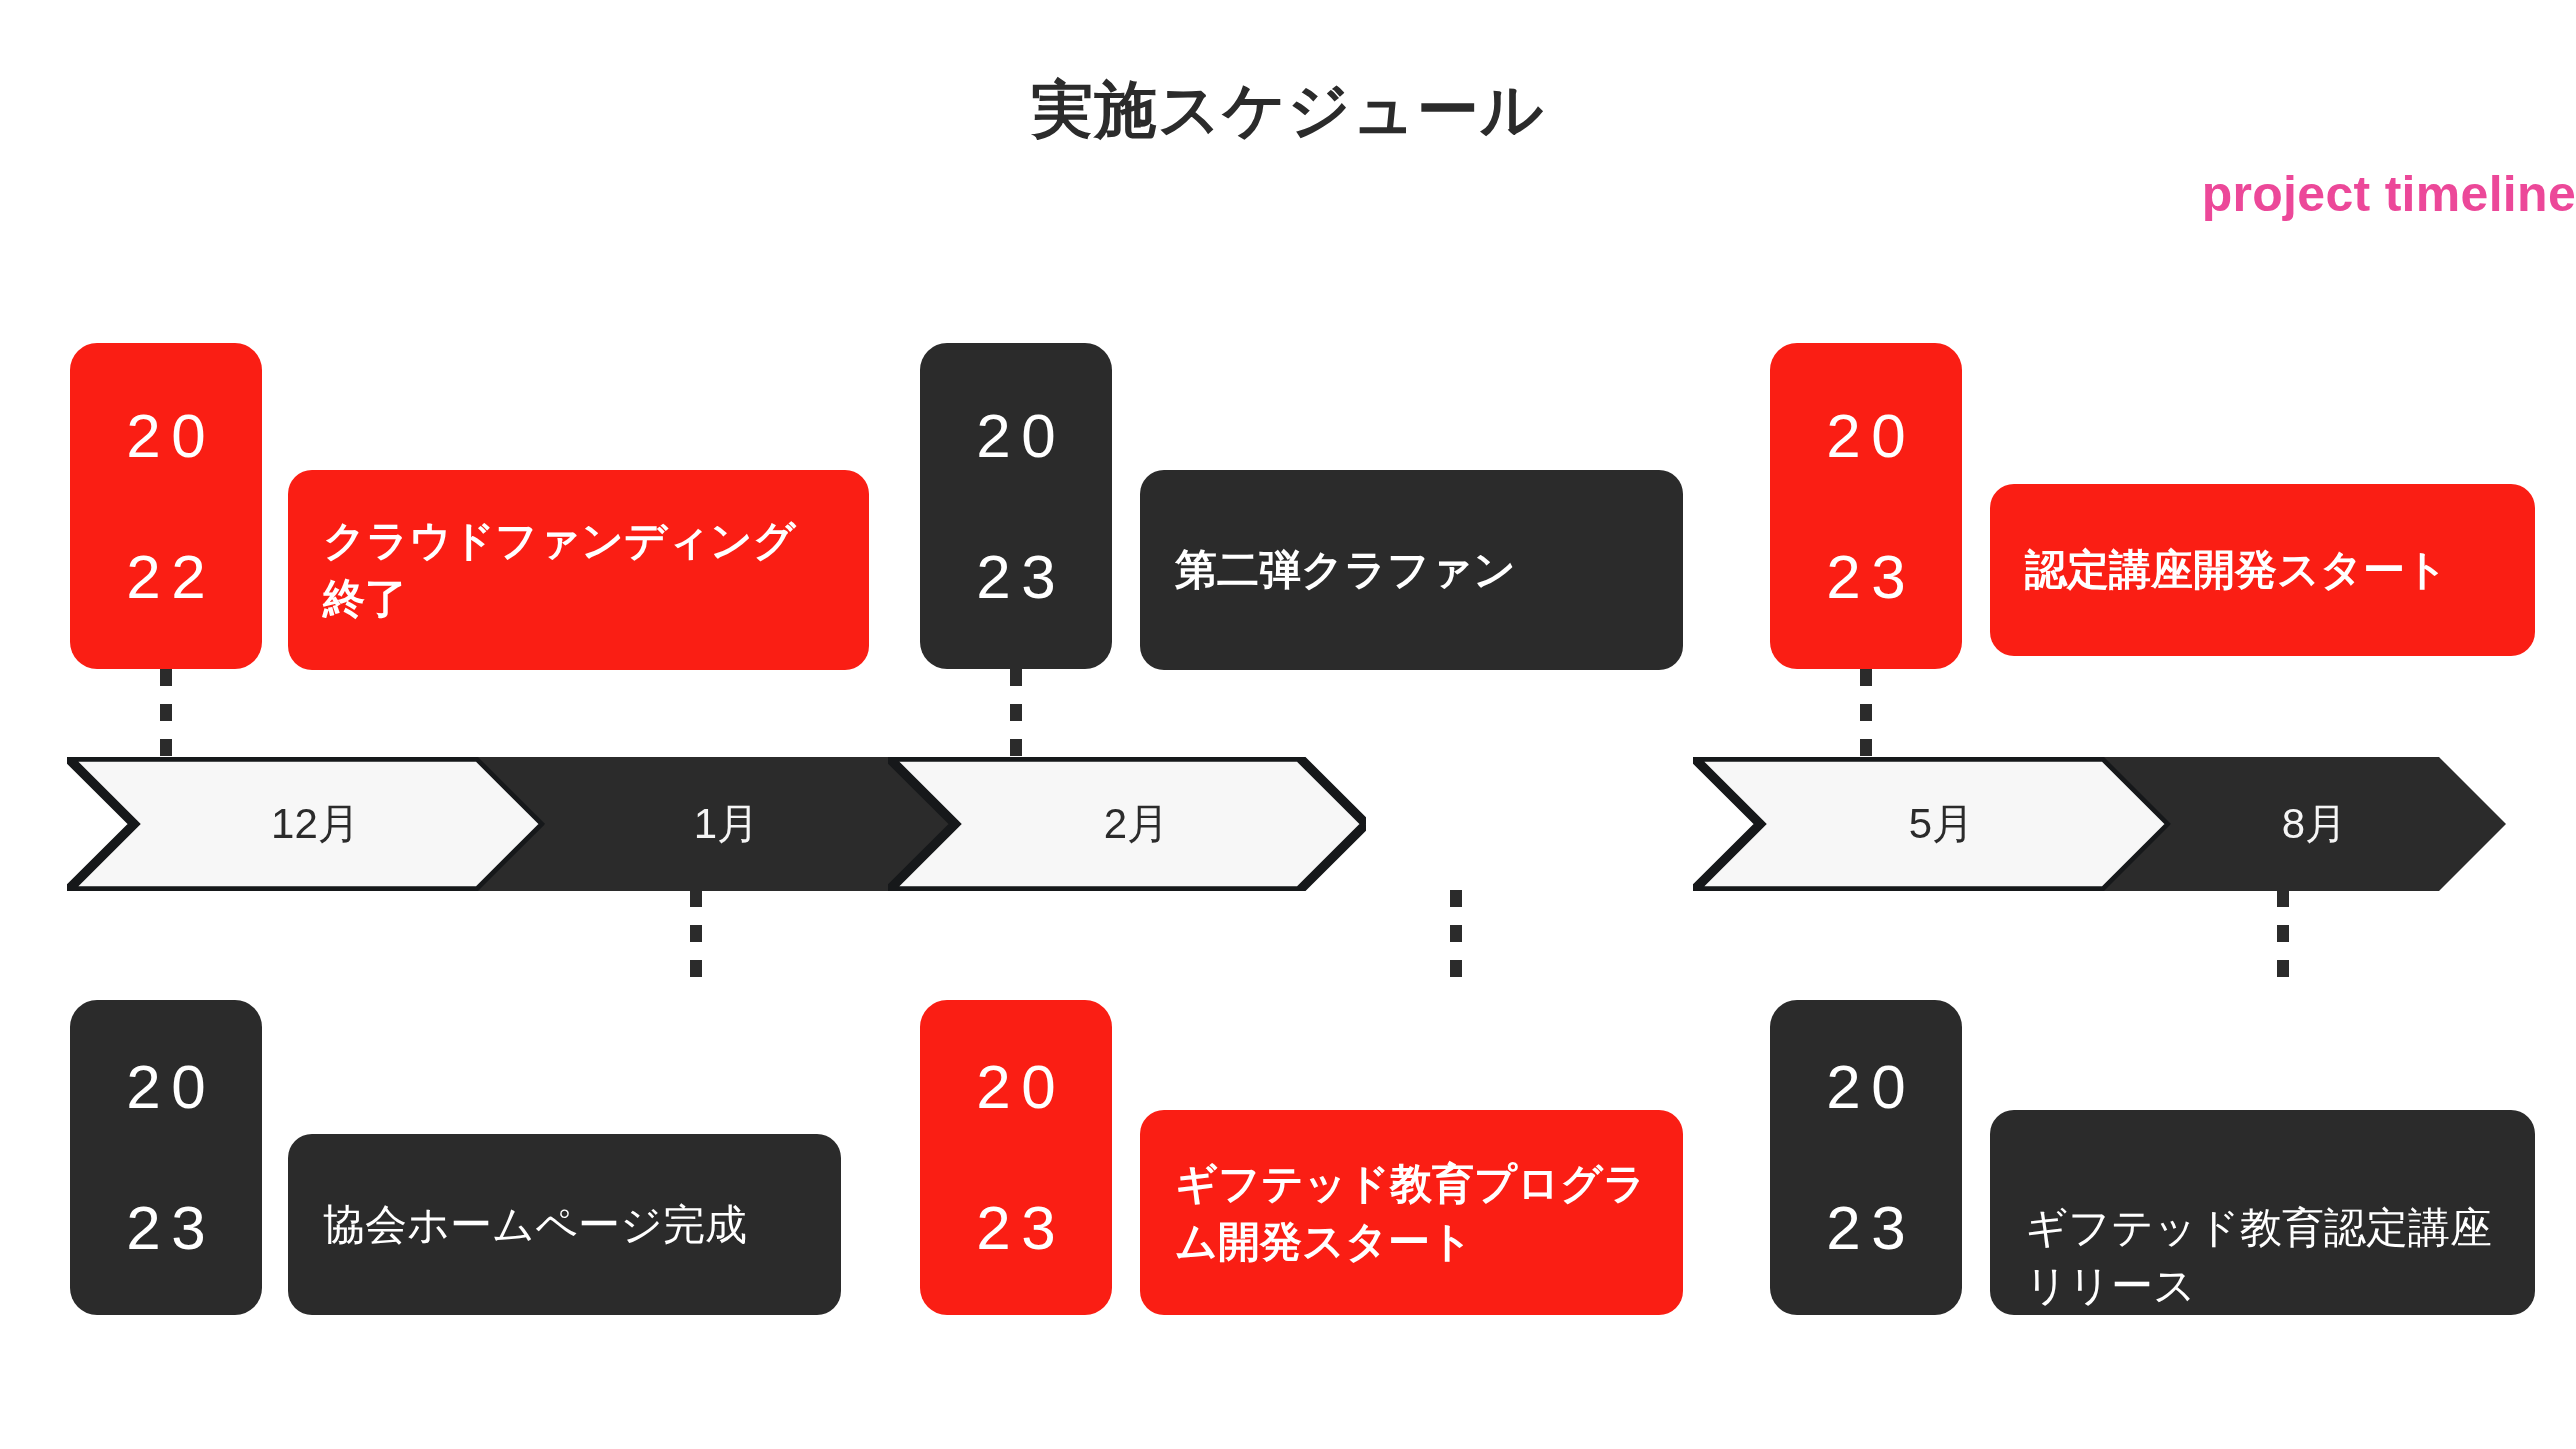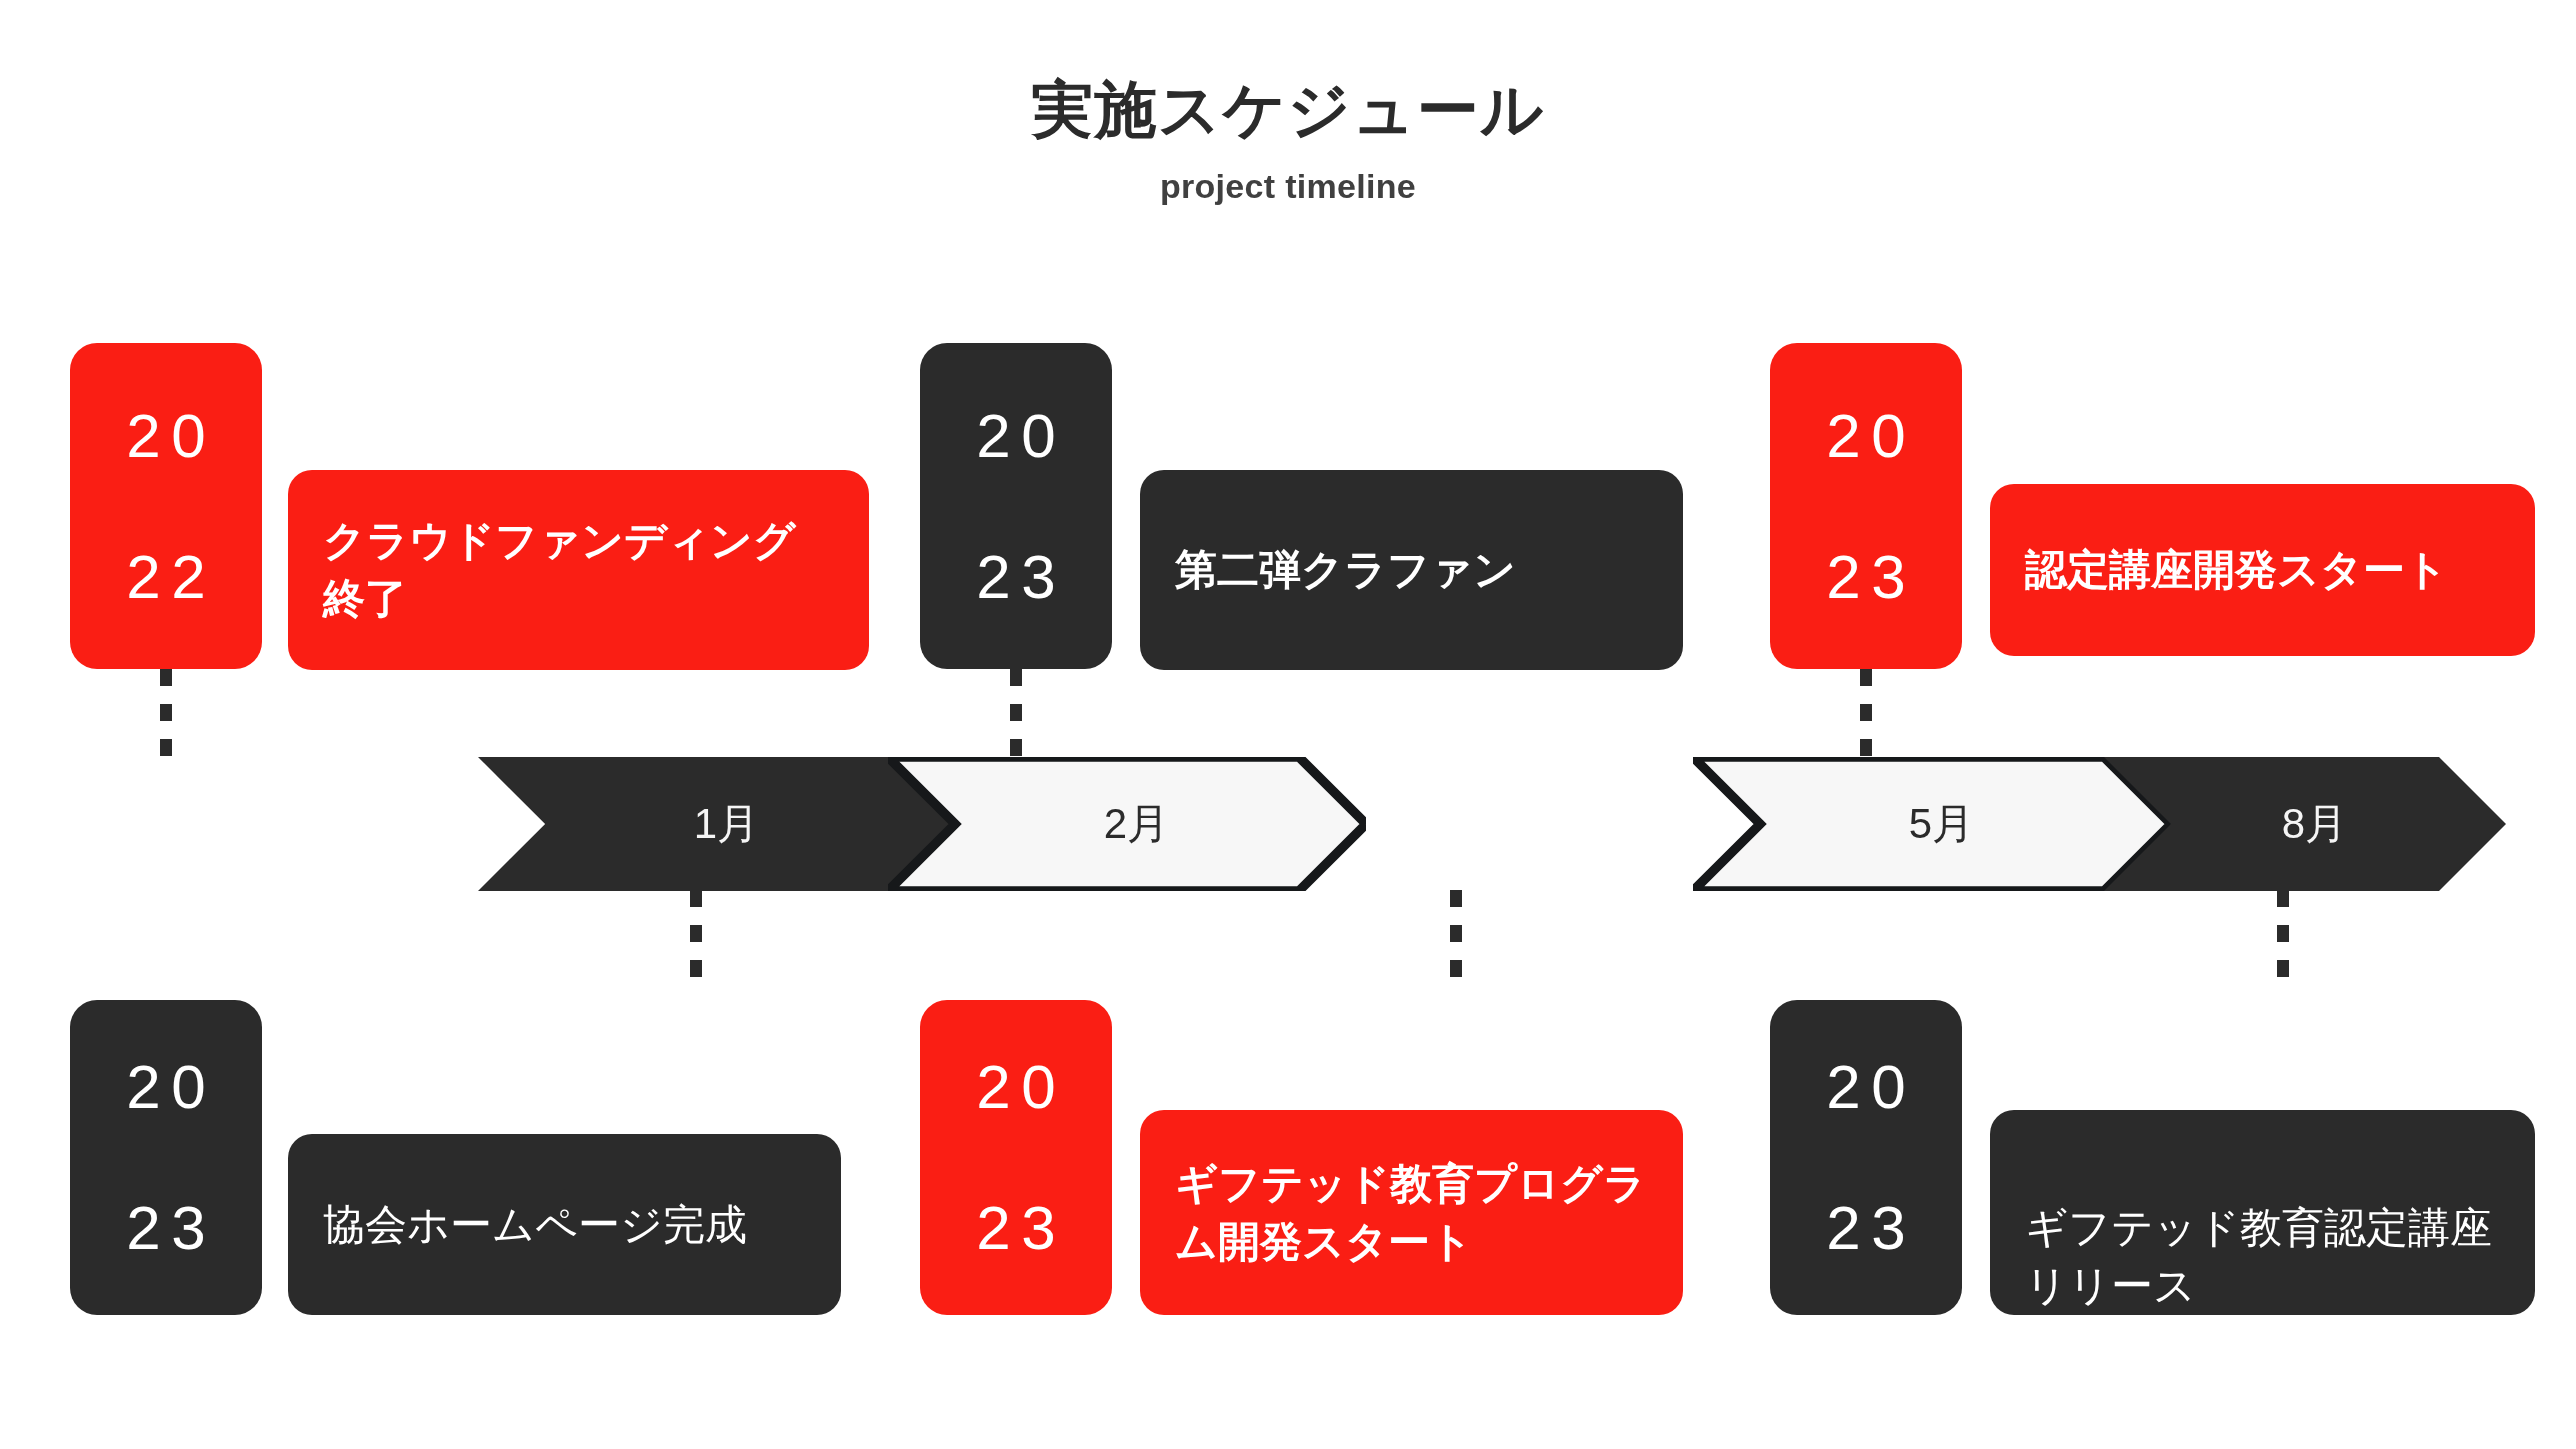--- a/index.html
+++ b/index.html
@@ -13,23 +13,24 @@
   #stage{position:absolute;left:0;top:0;width:2576px;height:1449px;}
 
   
   .hdr{position:absolute;left:0;top:0;width:2576px;text-align:center;}
   .hdr-title{
     font-size:62px;font-weight:700;color:#2b2b2b;
     letter-spacing:1.3px;line-height:1;
     margin-top:79px;
   }
   .hdr-sub{
-    font-size:34px;font-weight:700;color:#404040;
+    font-size:50px;font-weight:700;color:#ec4899;
     letter-spacing:0.3px;line-height:1;
     margin-top:28px;
+    text-align:right;
   }
 
   
   .timeline{position:absolute;left:0;top:757px;width:2576px;height:134px;}
   .chev{
     position:absolute;top:0;height:134px;
     display:flex;align-items:center;justify-content:center;
     box-sizing:border-box;
   }
   .chev .mlabel{
@@ -115,20 +116,28 @@
     <span class="yline y1">20</span>
     <span class="yline y2">23</span>
   </div>
   <div class="label-card bg-red" style="left:1990px;top:484px;width:545px;height:172px;">
     <span class="ltext">認定講座開発スタート</span>
   </div>
   <div class="dotline" style="left:1860px;top:669px;height:91px;"></div>
 
   <div class="timeline">
 
+    <div class="chev light" style="left:67px;width:478px;">
+      <div class="shape">
+        <svg viewBox="0 0 712 200" preserveAspectRatio="none">
+          <polygon points="0,0 612,0 712,100 612,200 0,200 100,100" fill="#f7f7f7" stroke="#16181a" stroke-width="14" stroke-linejoin="miter"></polygon>
+        </svg>
+      </div>
+      <span class="mlabel">12月</span>
+    </div>
 
     <div class="chev dark" style="left:478px;width:478px;">
       <div class="shape">
         <svg viewBox="0 0 712 200" preserveAspectRatio="none">
           <polygon points="0,0 612,0 712,100 612,200 0,200 100,100" fill="#2b2b2b"></polygon>
         </svg>
       </div>
       <span class="mlabel">1月</span>
     </div>
 

